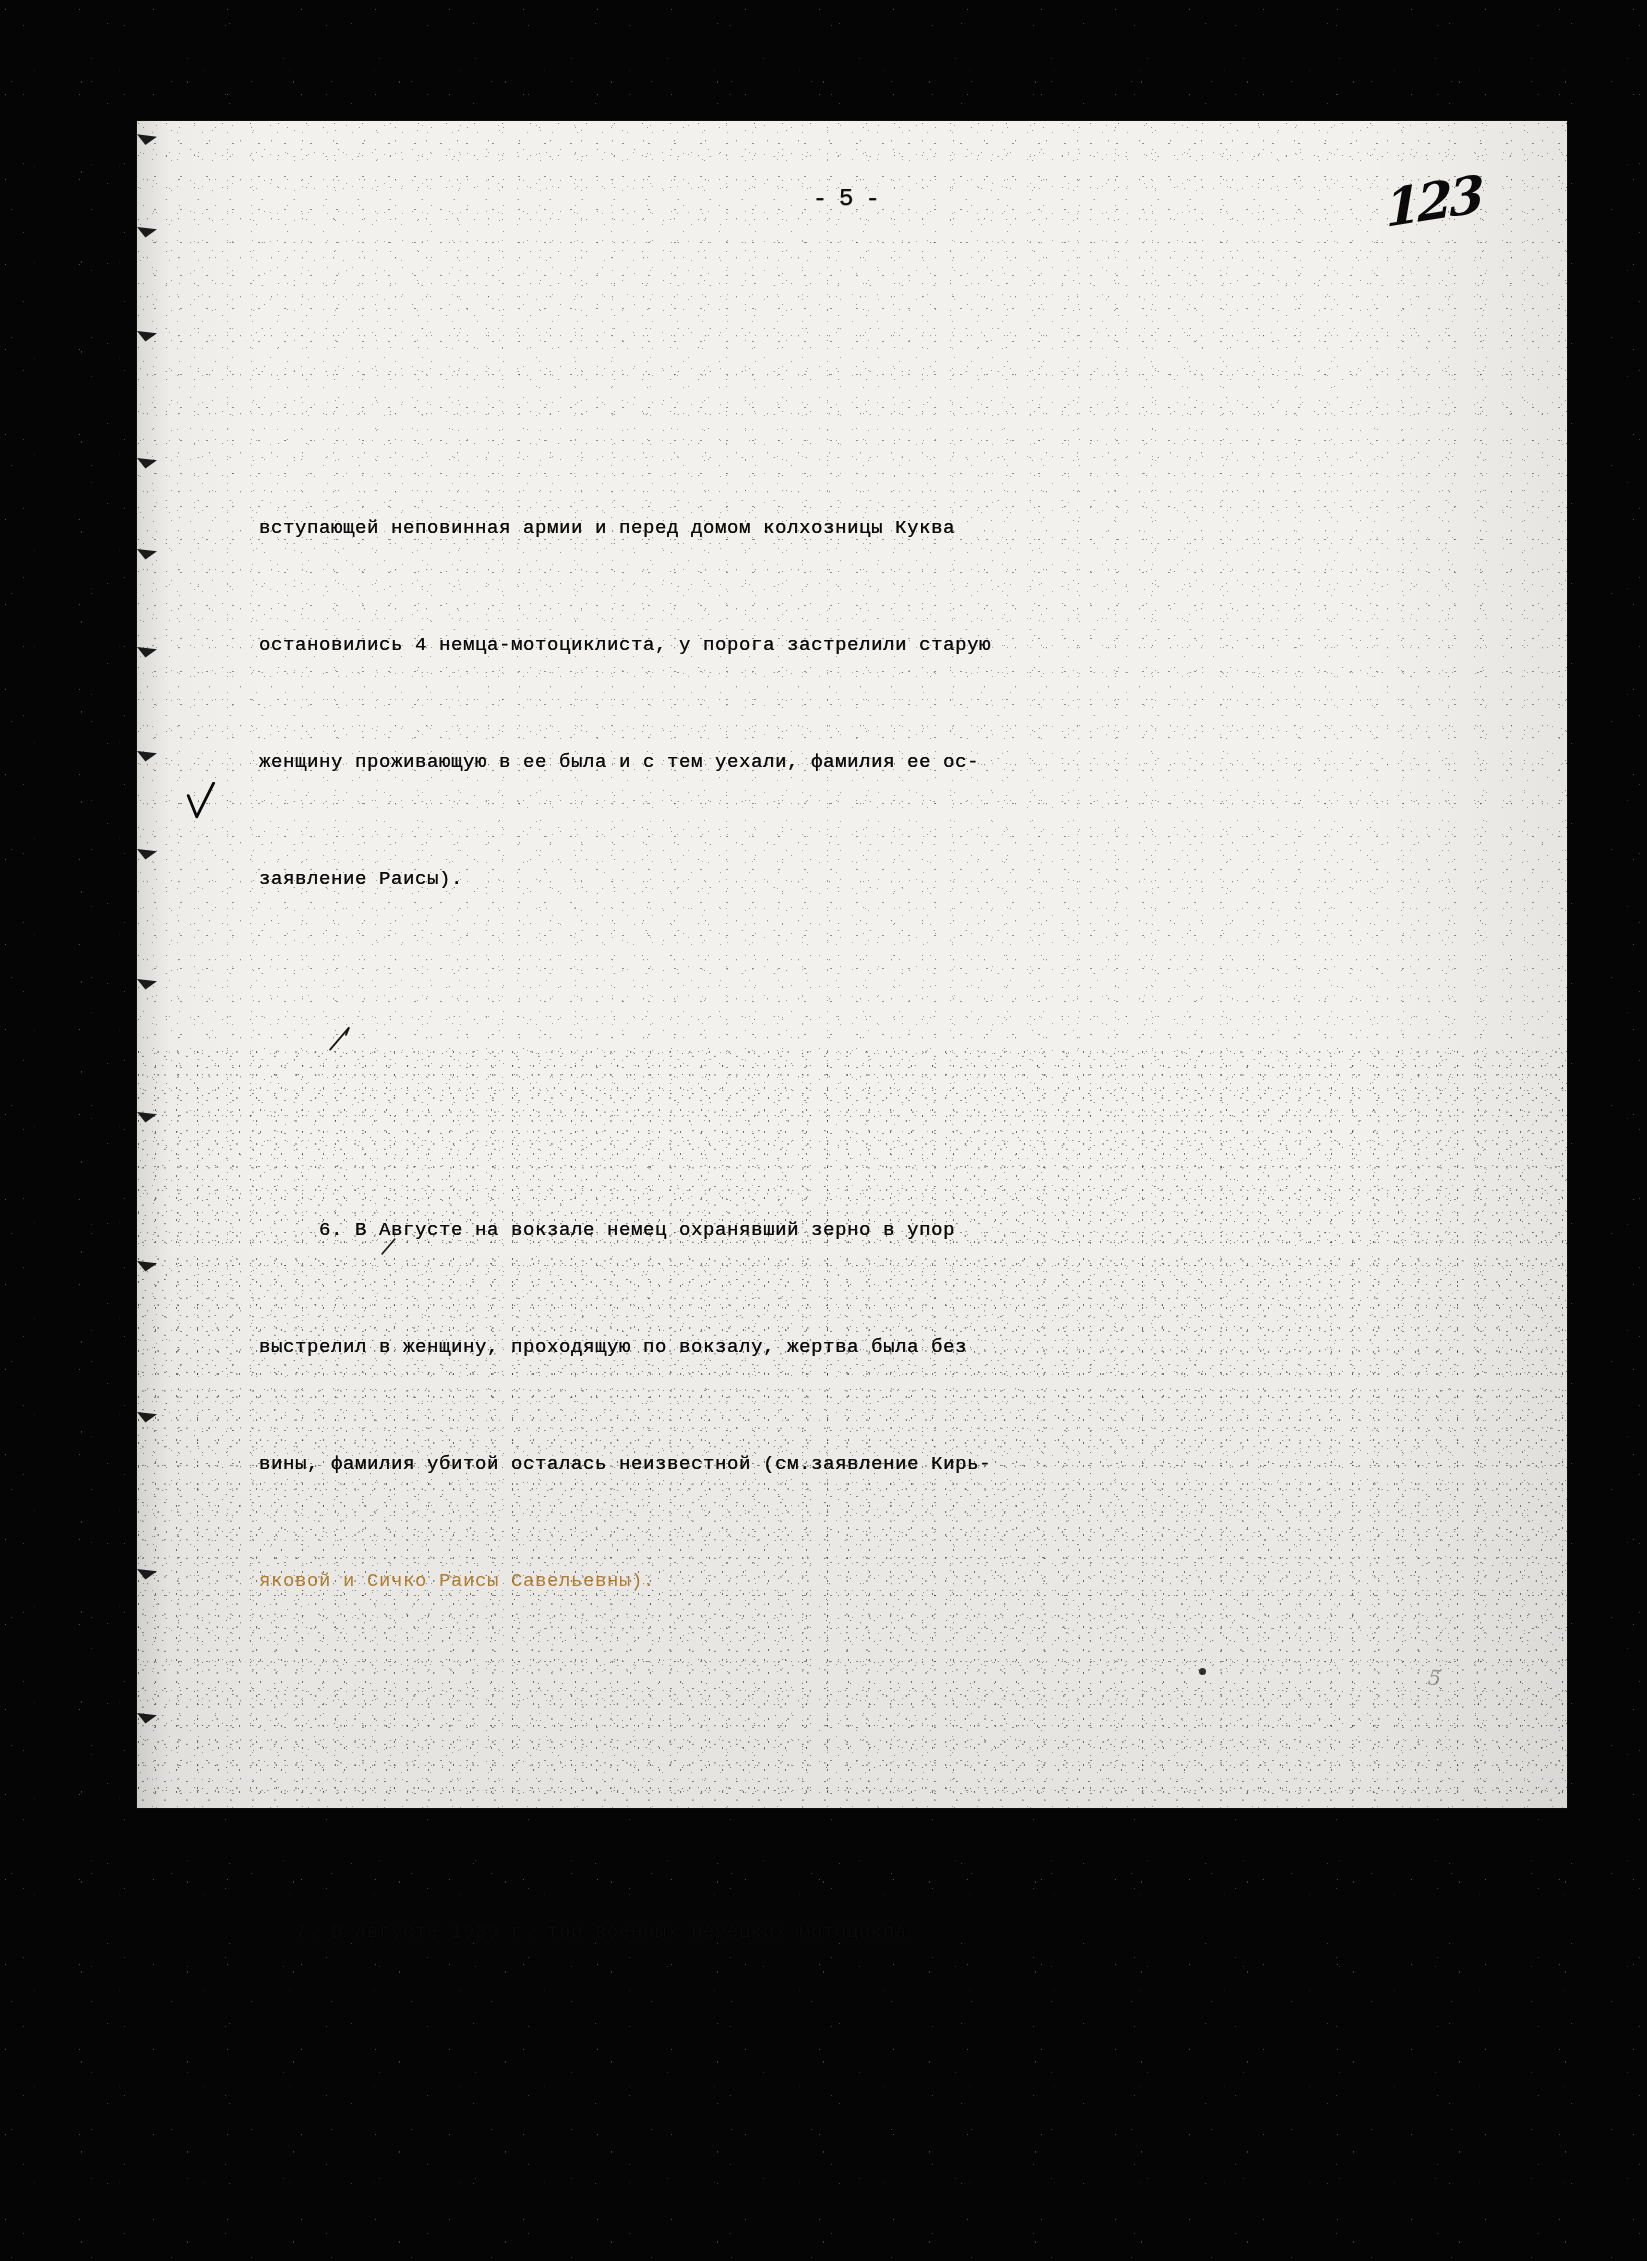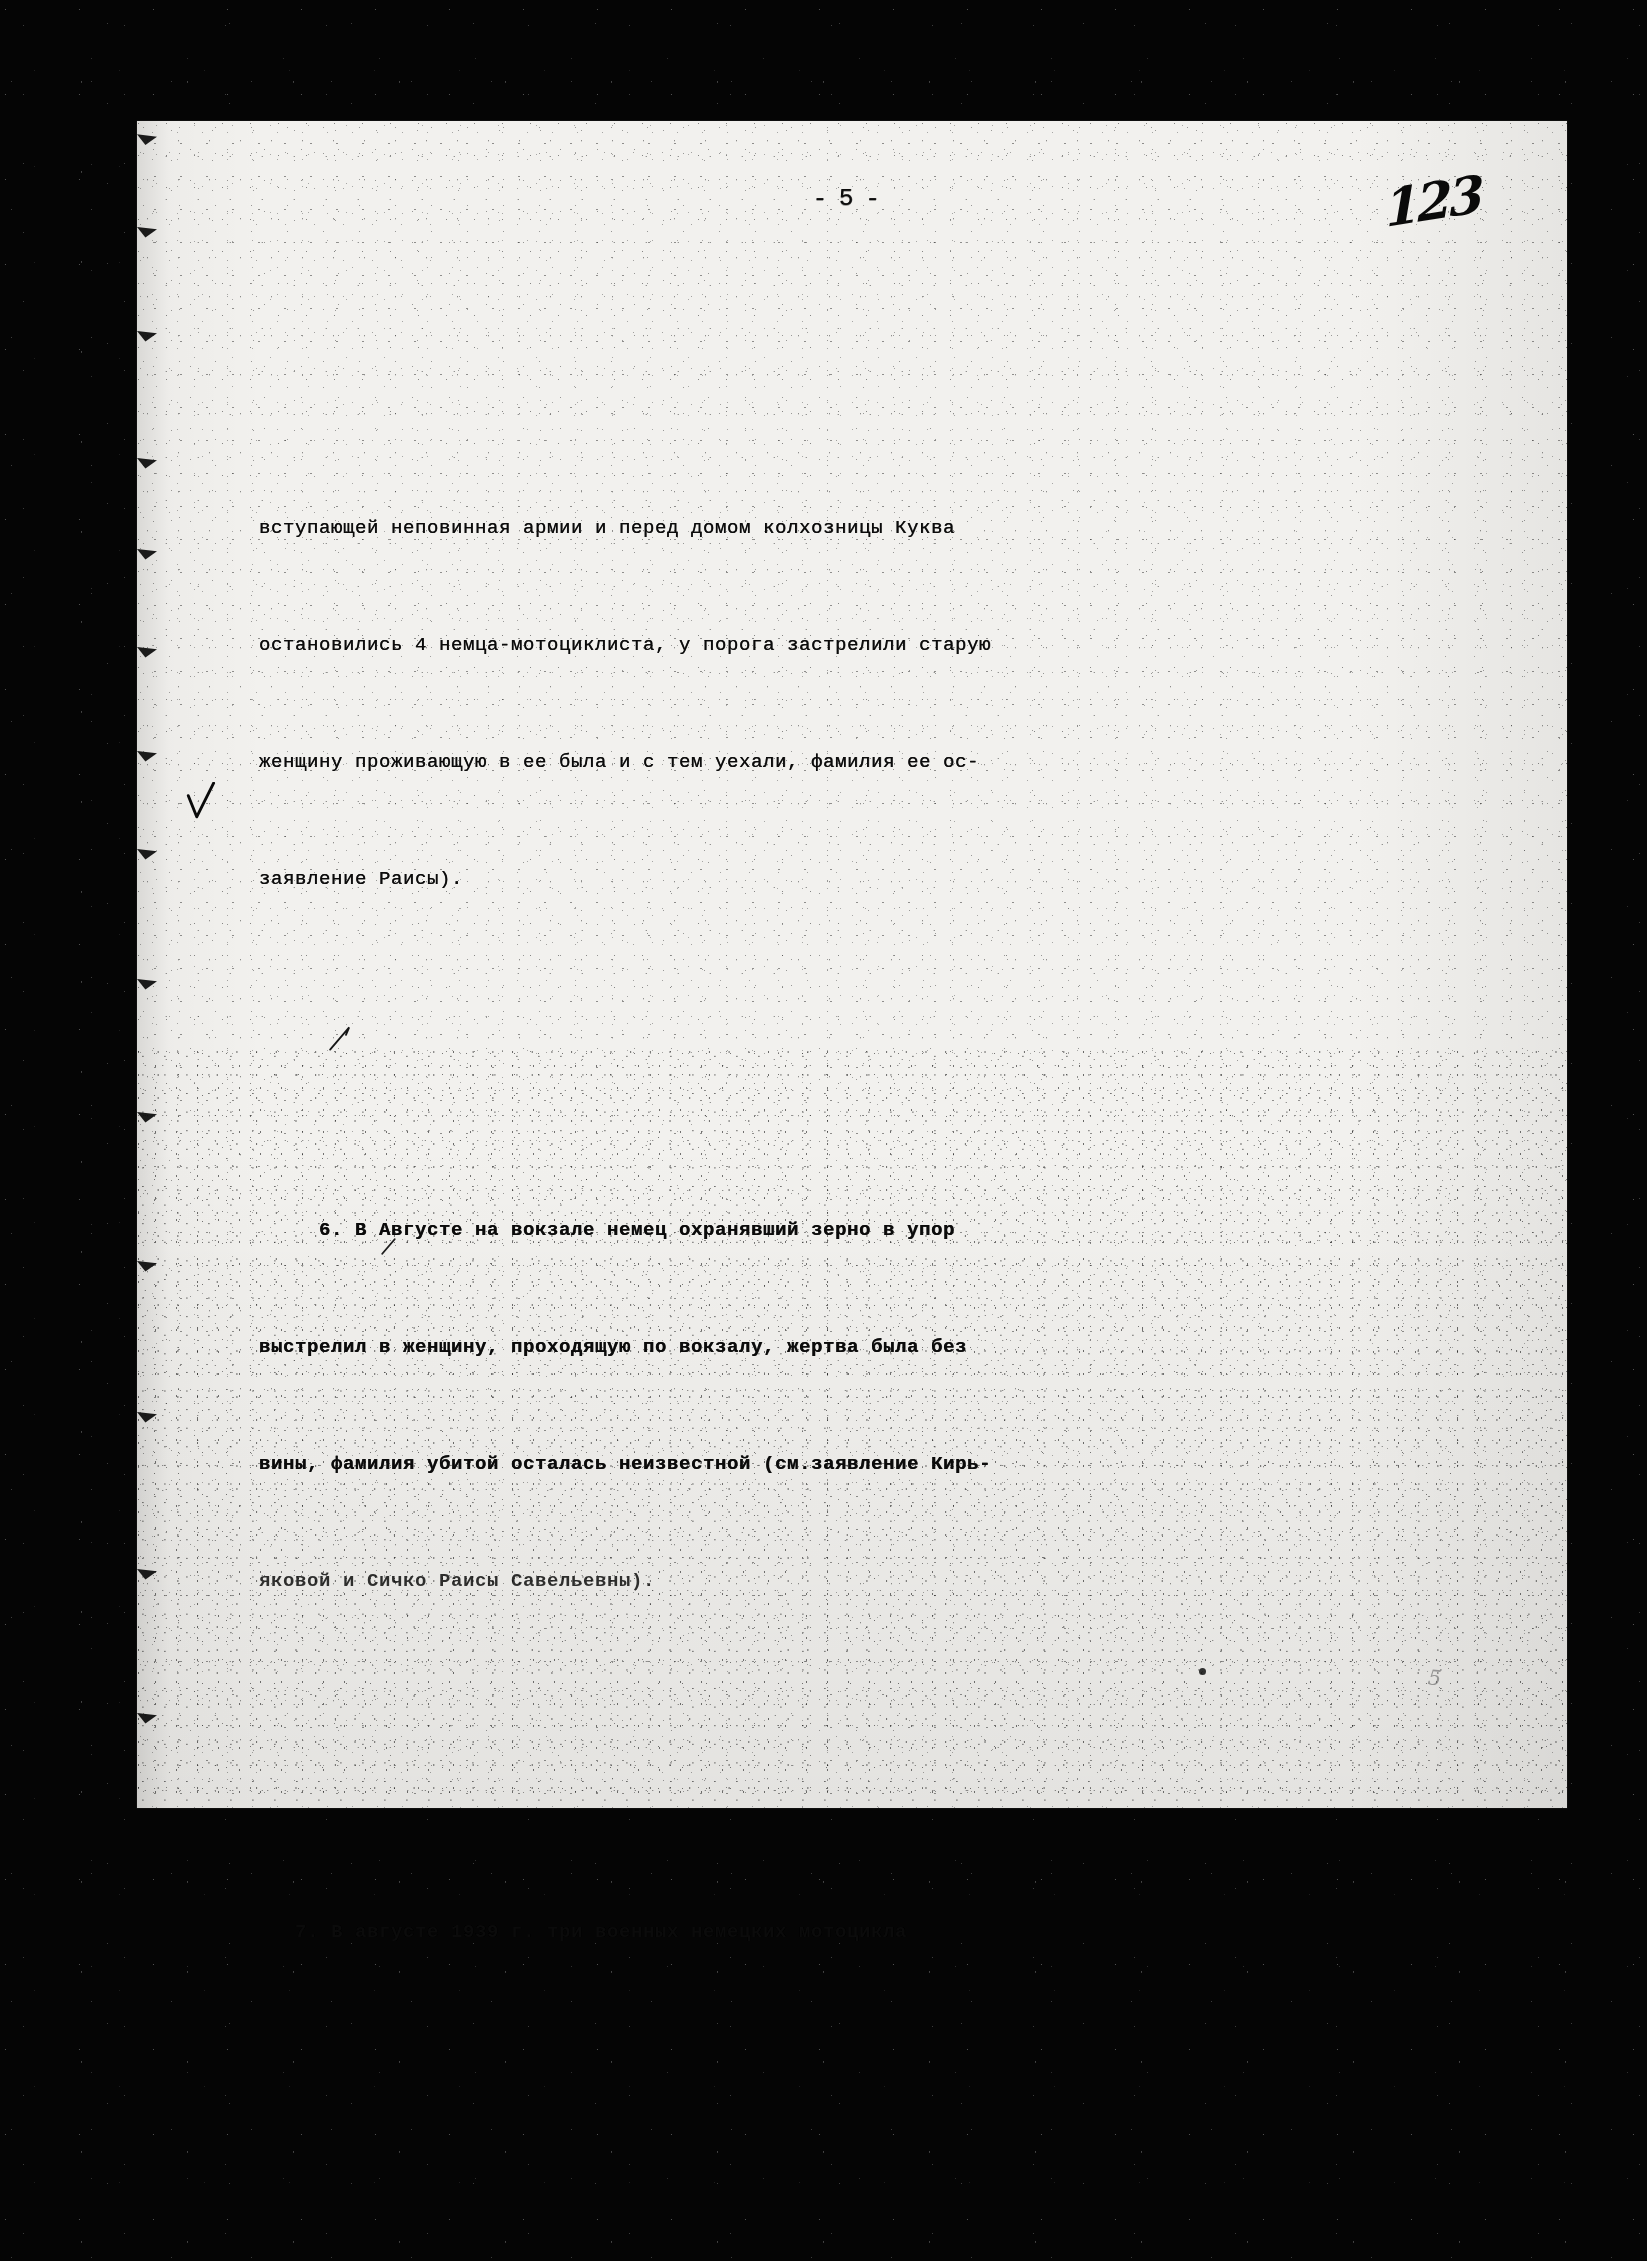--- a/index.html
+++ b/index.html
@@ -136,32 +136,32 @@
     color: #0b0b0b;
     font-size: 19px;
     line-height: 39px;
     letter-spacing: 0.6px;
     white-space: pre-wrap;
   }
   .para {
     margin: 0 0 0 0;
     position: relative;
   }
-  .para + .para { margin-top: 0; font-weight: bold; }
+  .para + .para { margin-top: 0; }
   .line {
     display: block;
     white-space: pre;
     text-shadow:
        0.3px 0 0 rgba(0,0,0,.55),
       -0.2px 0 0 rgba(0,0,0,.30),
        0 0.3px 0 rgba(0,0,0,.32);
   }
   
   .faint {
-    color: #000000;
+    color: #a16207;
     opacity: .80;
     text-shadow: none;
   }
 
   
   #checkmark-7 {
     position: absolute;
     left: 49px;
     top: 661px;
     width: 32px;

